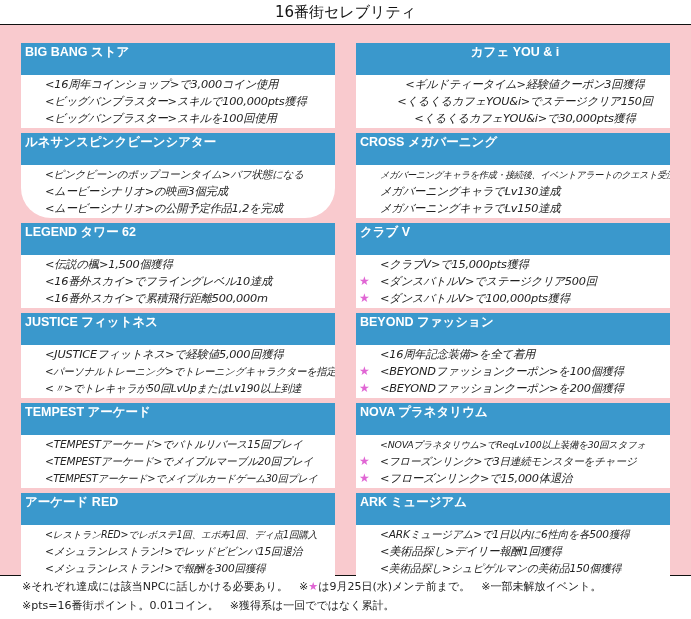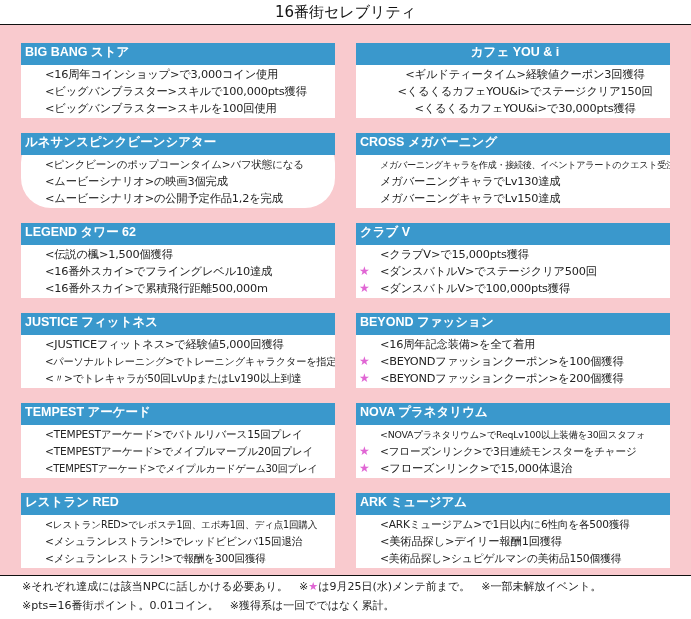--- a/index.html
+++ b/index.html
@@ -13,28 +13,28 @@
   }
   .pink-area {
     position:absolute; left:0; top:25px; width:691px; height:551px;
     background:#F9CACE; border-bottom:1.5px solid #111; box-sizing:border-box;
   }
   .box {
     position:absolute; width:314px; background:#ffffff;
   }
   .box-header {
     background:#3A98CC; color:#fff; font-weight:bold; font-size:12.5px;
-    height:22px; line-height:18px; padding-left:4px;
+    height:32px; line-height:18px; padding-left:4px;
     font-family:"Liberation Sans","DejaVu Sans",sans-serif;
   }
   .box-lines { padding:1px 0 1px 0; }
   .line {
     position:relative; height:17px; line-height:17px; font-size:11.3px;
     padding-left:24px; white-space:nowrap; overflow:hidden;
-    font-family:"DejaVu Sans",sans-serif; letter-spacing:-0.2px;
+    font-family:"DejaVu Sans",sans-serif; letter-spacing:-0.2px;font-style:italic;
   }
   .star {
     position:absolute; left:3px; top:0; color:#E066D4; font-size:12px;
   }
   .footer {
     position:absolute; left:0; top:577px; width:564px; padding-left:22px;
     box-sizing:border-box; font-size:11px; color:#222;
   }
   .footer-line { height:19px; line-height:19px; white-space:nowrap; }
   .footer-star { color:#E066D4; }
@@ -130,21 +130,21 @@
   <div class="box" style="left:356px; top:378px;">
     <div class="box-header">NOVA プラネタリウム</div>
     <div class="box-lines">
       <div class="line" style="font-size:9.4px;"><span>&lt;NOVAプラネタリウム&gt;でReqLv100以上装備を30回スタフォ</span></div>
       <div class="line" style="font-size:10.6px;"><span class="star">★</span><span>&lt;フローズンリンク&gt;で3日連続モンスターをチャージ</span></div>
       <div class="line"><span class="star">★</span><span>&lt;フローズンリンク&gt;で15,000体退治</span></div>
     </div>
   </div>
 
   <div class="box" style="left:21px; top:468px;">
-    <div class="box-header">レストラン RED</div>
+    <div class="box-header">アーケード RED</div>
     <div class="box-lines">
       <div class="line" style="font-size:9.6px;"><span>&lt;レストランRED&gt;でレボステ1回、エボ寿1回、ディ点1回購入</span></div>
       <div class="line" style="font-size:10.6px;"><span>&lt;メシュランレストラン!&gt;でレッドビビンバ15回退治</span></div>
       <div class="line" style="font-size:10.6px;"><span>&lt;メシュランレストラン!&gt;で報酬を300回獲得</span></div>
     </div>
   </div>
 
   <div class="box" style="left:356px; top:468px;">
     <div class="box-header">ARK ミュージアム</div>
     <div class="box-lines">

